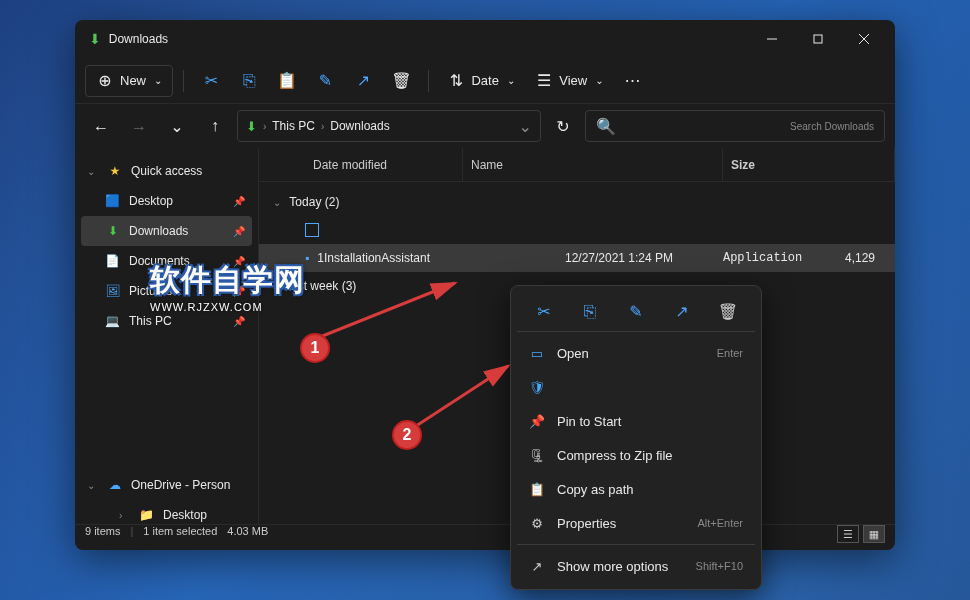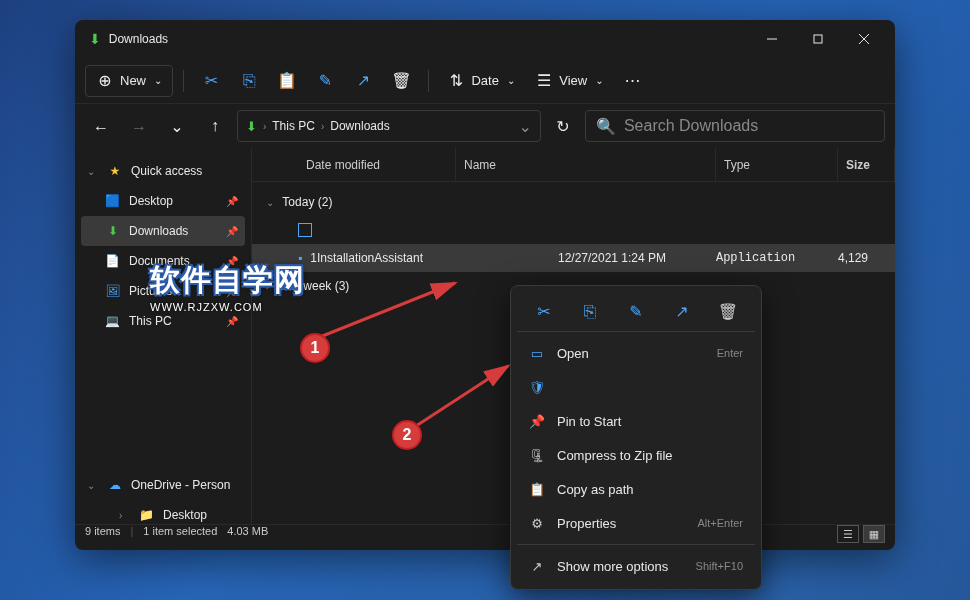--- a/index.html
+++ b/index.html
@@ -23,21 +23,21 @@
 .chevron-down { font-size: 10px; margin-left: 2px; }
 .nav-row { height: 44px; display: flex; align-items: center; padding: 0 10px; gap: 6px; }
 .nav-btn { width: 32px; height: 32px; display: flex; align-items: center; justify-content: center; color: #e8e8e8; cursor: pointer; border-radius: 4px; }
 .nav-btn.disabled { color: #666; }
 .breadcrumb { flex: 1; height: 32px; border: 1px solid #3a3a3a; border-radius: 4px; display: flex; align-items: center; padding: 0 8px; gap: 6px; }
 .breadcrumb .bc-icon { color: #4cc94c; font-size: 13px; }
 .breadcrumb .bc-item { color: #e8e8e8; font-size: 12px; cursor: pointer; }
 .breadcrumb .bc-sep { color: #888; font-size: 10px; }
 .breadcrumb .bc-chev { margin-left: auto; color: #888; }
 .search-box { width: 300px; height: 32px; border: 1px solid #3a3a3a; border-radius: 4px; display: flex; align-items: center; padding: 0 10px; gap: 8px; }
-.search-box input { flex: 1; background: transparent; border: none; color: #e8e8e8; font-size: 16px; outline: none; }
+.search-box input { flex: 1; background: transparent; border: none; color: #e8e8e8; font-size: 10px; outline: none; text-align: right; }
 .search-box input::placeholder { color: #888; }
 .body { flex: 1; display: flex; overflow: hidden; }
 .sidebar { width: 200px; border-right: 1px solid #2a2a2a; padding: 8px 6px; overflow-y: auto; }
 .sb-item { height: 30px; display: flex; align-items: center; padding: 0 6px; gap: 8px; color: #e8e8e8; font-size: 12px; border-radius: 4px; cursor: pointer; }
 .sb-item.group { font-weight: 400; }
 .sb-item.selected { background: #3a3a3a; }
 .sb-item .sb-chev { width: 12px; font-size: 10px; color: #888; }
 .sb-item .sb-icon { width: 16px; text-align: center; }
 .sb-item .sb-pin { margin-left: auto; color: #888; font-size: 10px; }
 .sb-item.indent { padding-left: 24px; }
@@ -51,21 +51,21 @@
 .col-h.type { width: 122px; }
 .col-h.size { flex: 1; font-weight: bold; }
 .file-list { flex: 1; padding: 6px 0; position: relative; }
 .group-row { height: 28px; display: flex; align-items: center; padding-left: 14px; gap: 8px; color: #e8e8e8; font-size: 12px; cursor: pointer; }
 .group-row .gchev { font-size: 10px; color: #888; }
 .file-row { height: 28px; display: flex; align-items: center; padding-left: 46px; color: #e8e8e8; font-size: 12px; cursor: pointer; }
 .file-row.selected { background: #3a3a3a; }
 .file-row .fname { width: 260px; display: flex; align-items: center; gap: 8px; }
 .file-row .fdate { width: 158px; }
 .file-row .ftype { width: 122px; font-family: Liberation Mono, monospace; }
-.file-row .fsize { flex: 1; padding-right: 27px; text-align: right; }
+.file-row .fsize { flex: 1; padding-right: 20px; text-align: right; }
 .file-icon-box { width: 14px; height: 14px; border: 1px solid #4aa8ff; }
 .statusbar { height: 26px; border-top: 1px solid #2a2a2a; display: flex; align-items: flex-start; padding: 0 10px; font-size: 11px; color: #ccc; gap: 10px; }
 .statusbar .sep { color: #555; }
 .view-toggles { margin-left: auto; display: flex; gap: 4px; }
 .vt-btn { width: 22px; height: 18px; border: 1px solid #555; display: flex; align-items: center; justify-content: center; cursor: pointer; }
 .vt-btn.active { background: #3a3a3a; }
 .context-menu { position: absolute; top: 285px; left: 510px; width: 252px; background: #222; border: 1px solid #3a3a3a; border-radius: 8px; padding: 6px; box-shadow: 0 8px 30px rgba(0,0,0,0.6); z-index: 100; }
 .ctx-iconrow { height: 40px; display: flex; align-items: center; justify-content: space-around; padding: 0 4px; border-bottom: 1px solid #3a3a3a; margin-bottom: 4px; }
 .ctx-iconbtn { width: 34px; height: 32px; display: flex; align-items: center; justify-content: center; color: #4aa8ff; cursor: pointer; border-radius: 4px; }
 .ctx-item { height: 34px; display: flex; align-items: center; padding: 0 12px; gap: 12px; color: #e8e8e8; font-size: 13px; cursor: pointer; border-radius: 4px; }
@@ -213,21 +213,20 @@
         <span class="sb-chev">›</span>
         <span class="sb-icon" style="color:#f5c842">📁</span>
         <span>Desktop</span>
       </div>
     </div>
 
     <div class="content">
       <div class="col-headers">
         <div class="col-h date">Date modified</div>
         <div class="col-h name">Name</div>
-        <div class="col-h type">Type</div>
         <div class="col-h size">Size</div>
       </div>
       <div class="file-list">
         <div class="group-row">
           <span class="gchev">⌄</span>
           <span>Today (2)</span>
         </div>
         <div style="height:28px;padding-left:46px;display:flex;align-items:center">
             <div class="file-icon-box"></div>
           </div>

